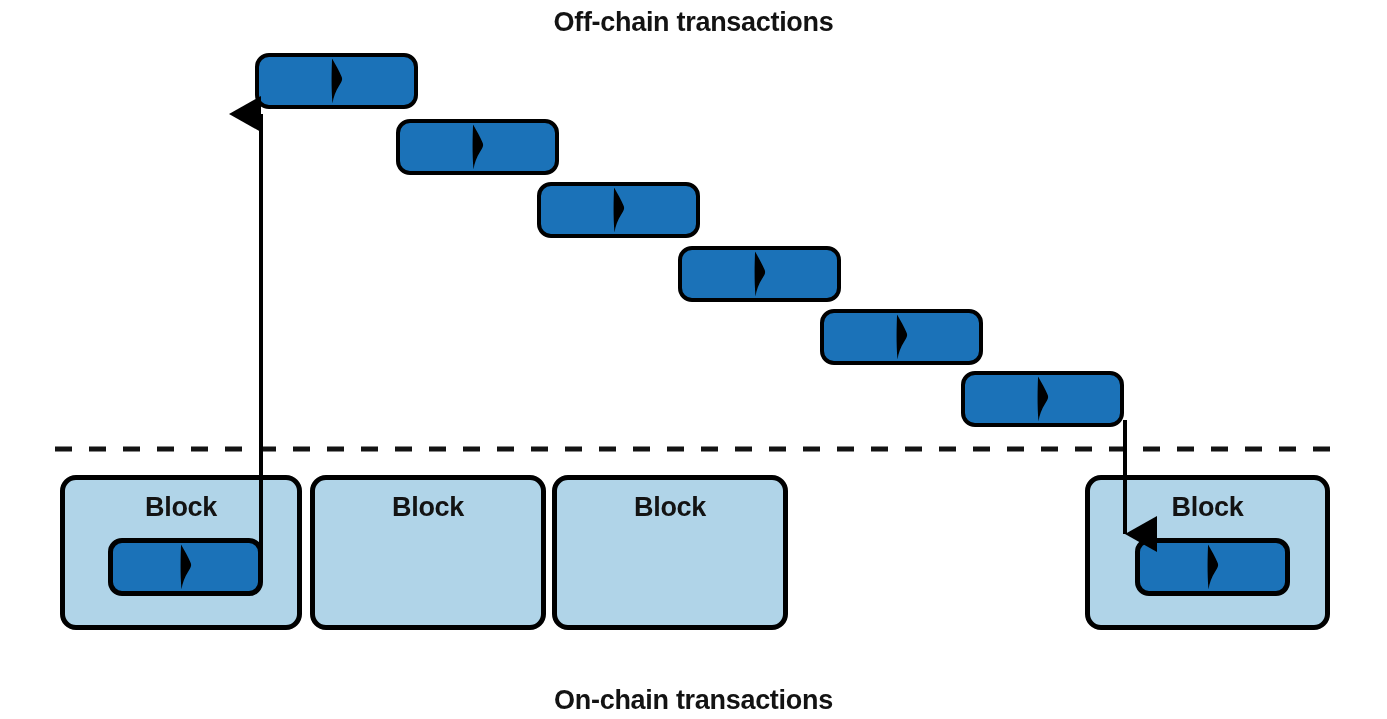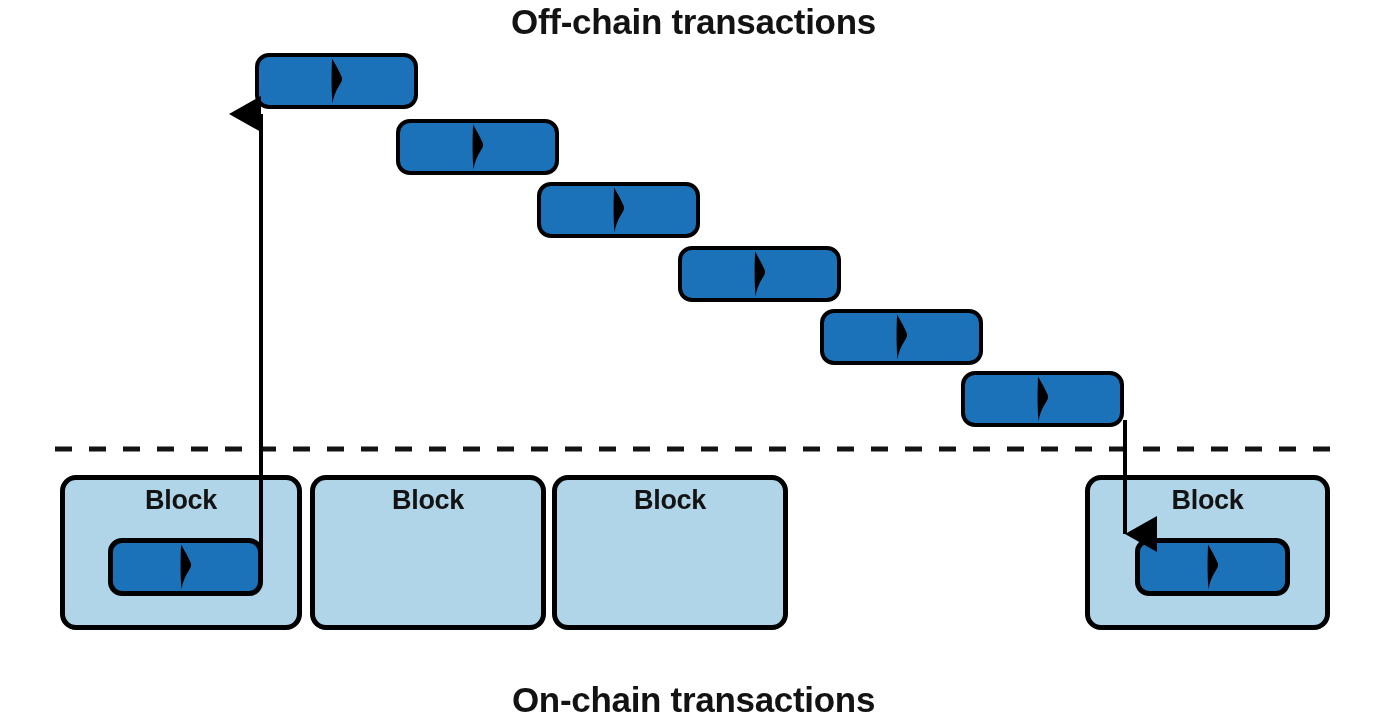--- a/index.html
+++ b/index.html
@@ -17,21 +17,21 @@
     background: #ffffff;
     overflow: hidden;
   }
   .label {
     position: absolute;
     width: 100%;
     text-align: center;
     font-weight: bold;
     color: #131313;
     letter-spacing: -0.3px;
-    font-size: 35px;
+    font-size: 27px;
     line-height: 32px;
   }
   #title-offchain { top: 6px; }
   #title-onchain  { top: 684px; }
 
   
   .tx-offchain {
     position: absolute;
     background: #1b72b8;
     border: 4px solid #000000;
@@ -42,21 +42,21 @@
   .block {
     position: absolute;
     background: #b0d4e8;
     border: 5px solid #000000;
     border-radius: 16px;
     box-sizing: border-box;
   }
   .block-title {
     position: absolute;
     width: 100%;
-    top: 4px;
+    top: 11px;
     text-align: center;
     font-weight: bold;
     font-size: 27px;
     line-height: 32px;
     color: #131313;
     letter-spacing: -0.3px;
   }
   .tx-onchain {
     position: absolute;
     background: #1b72b8;

